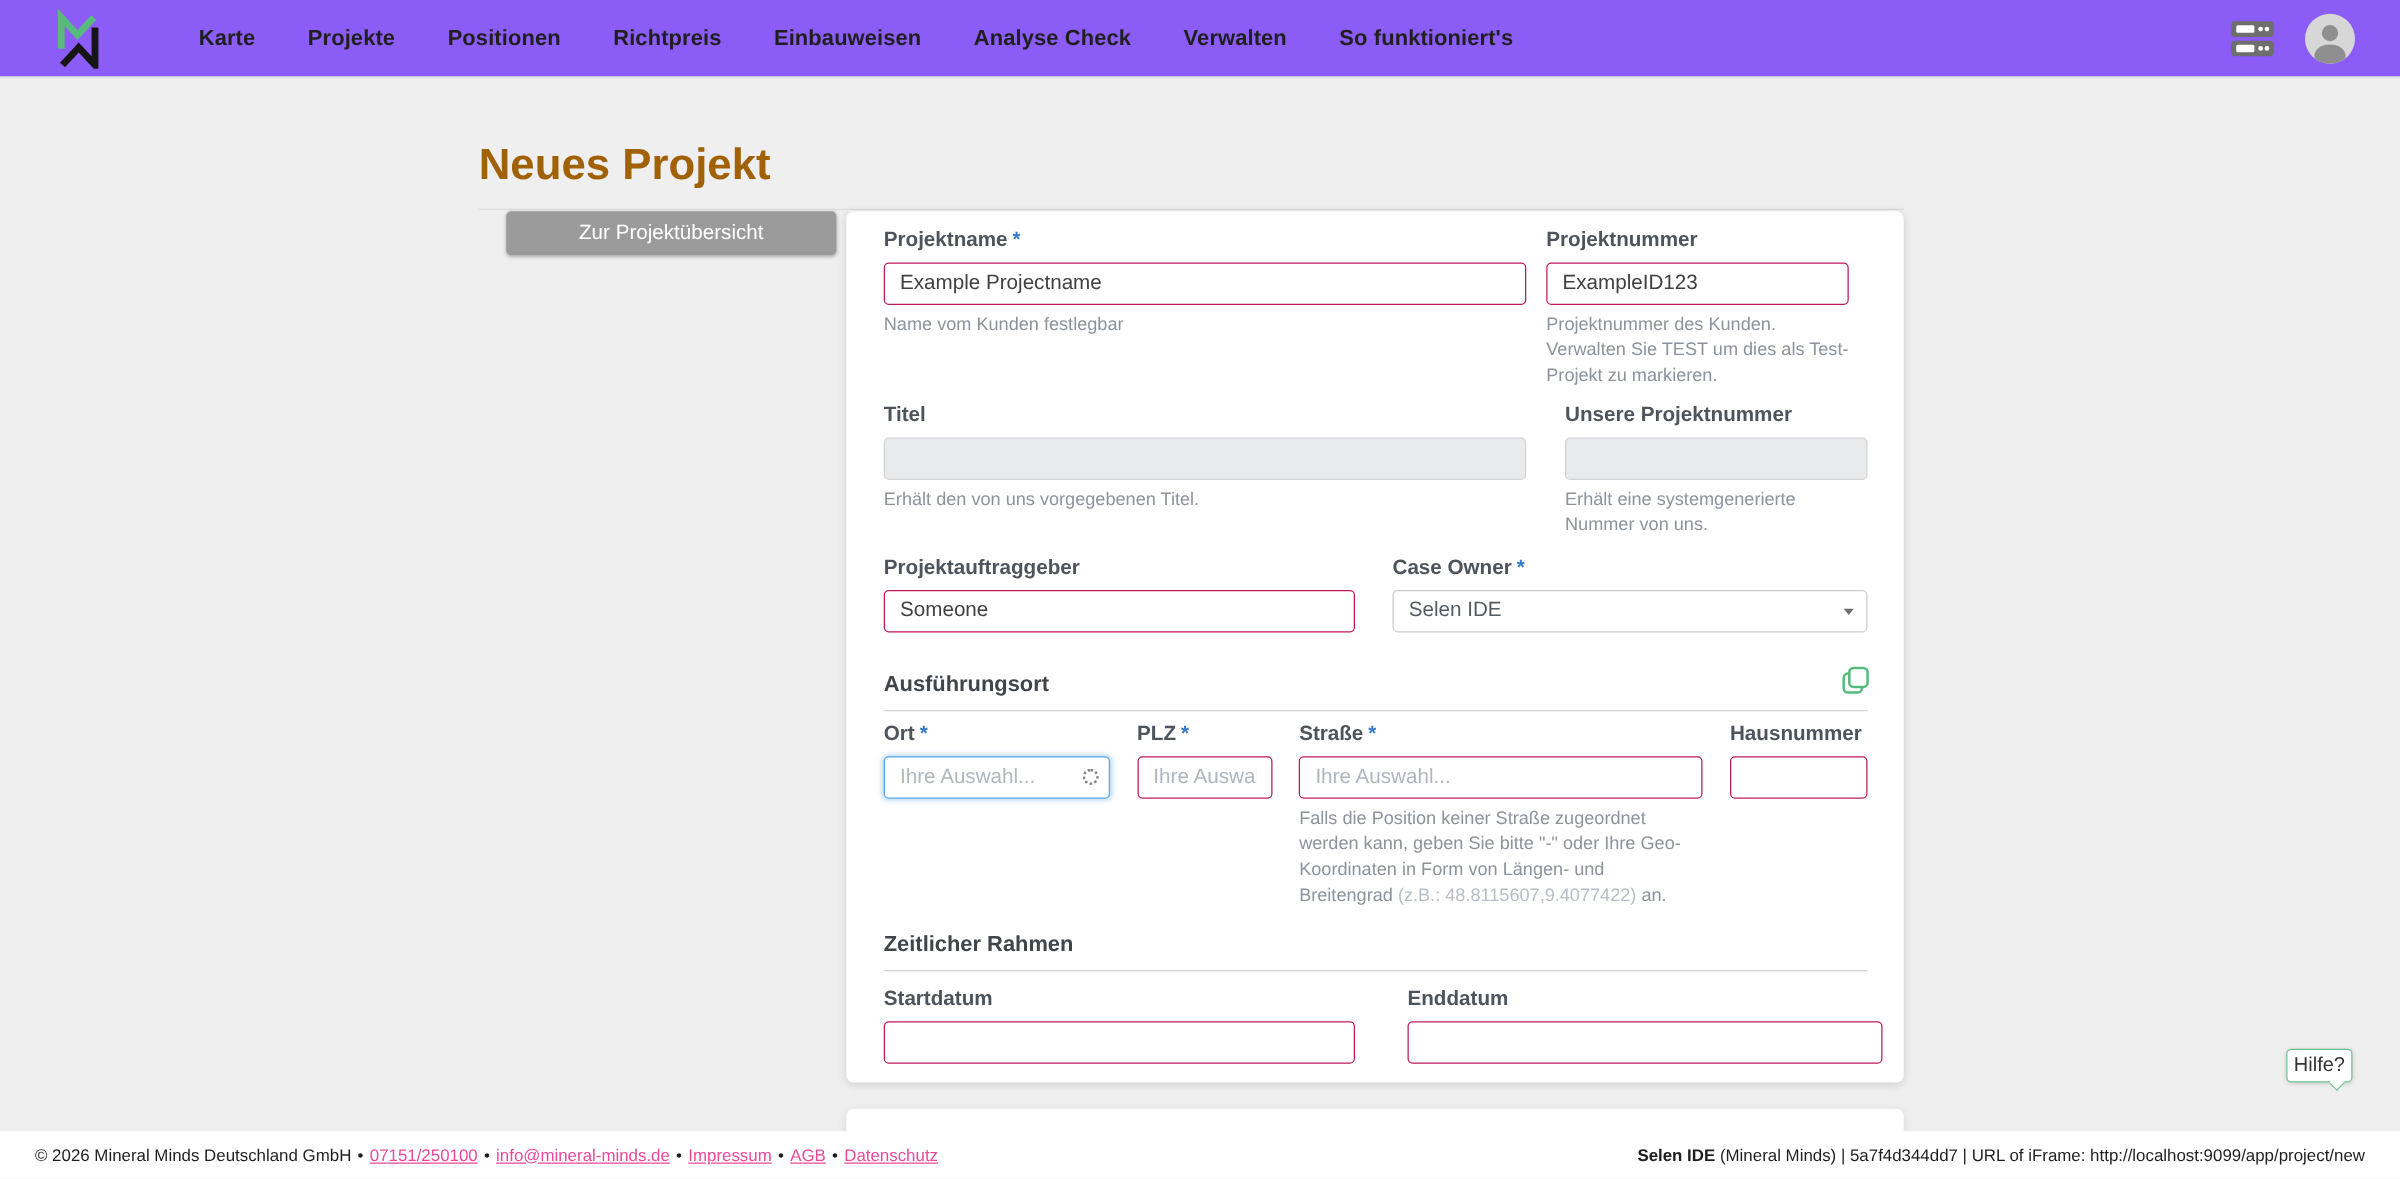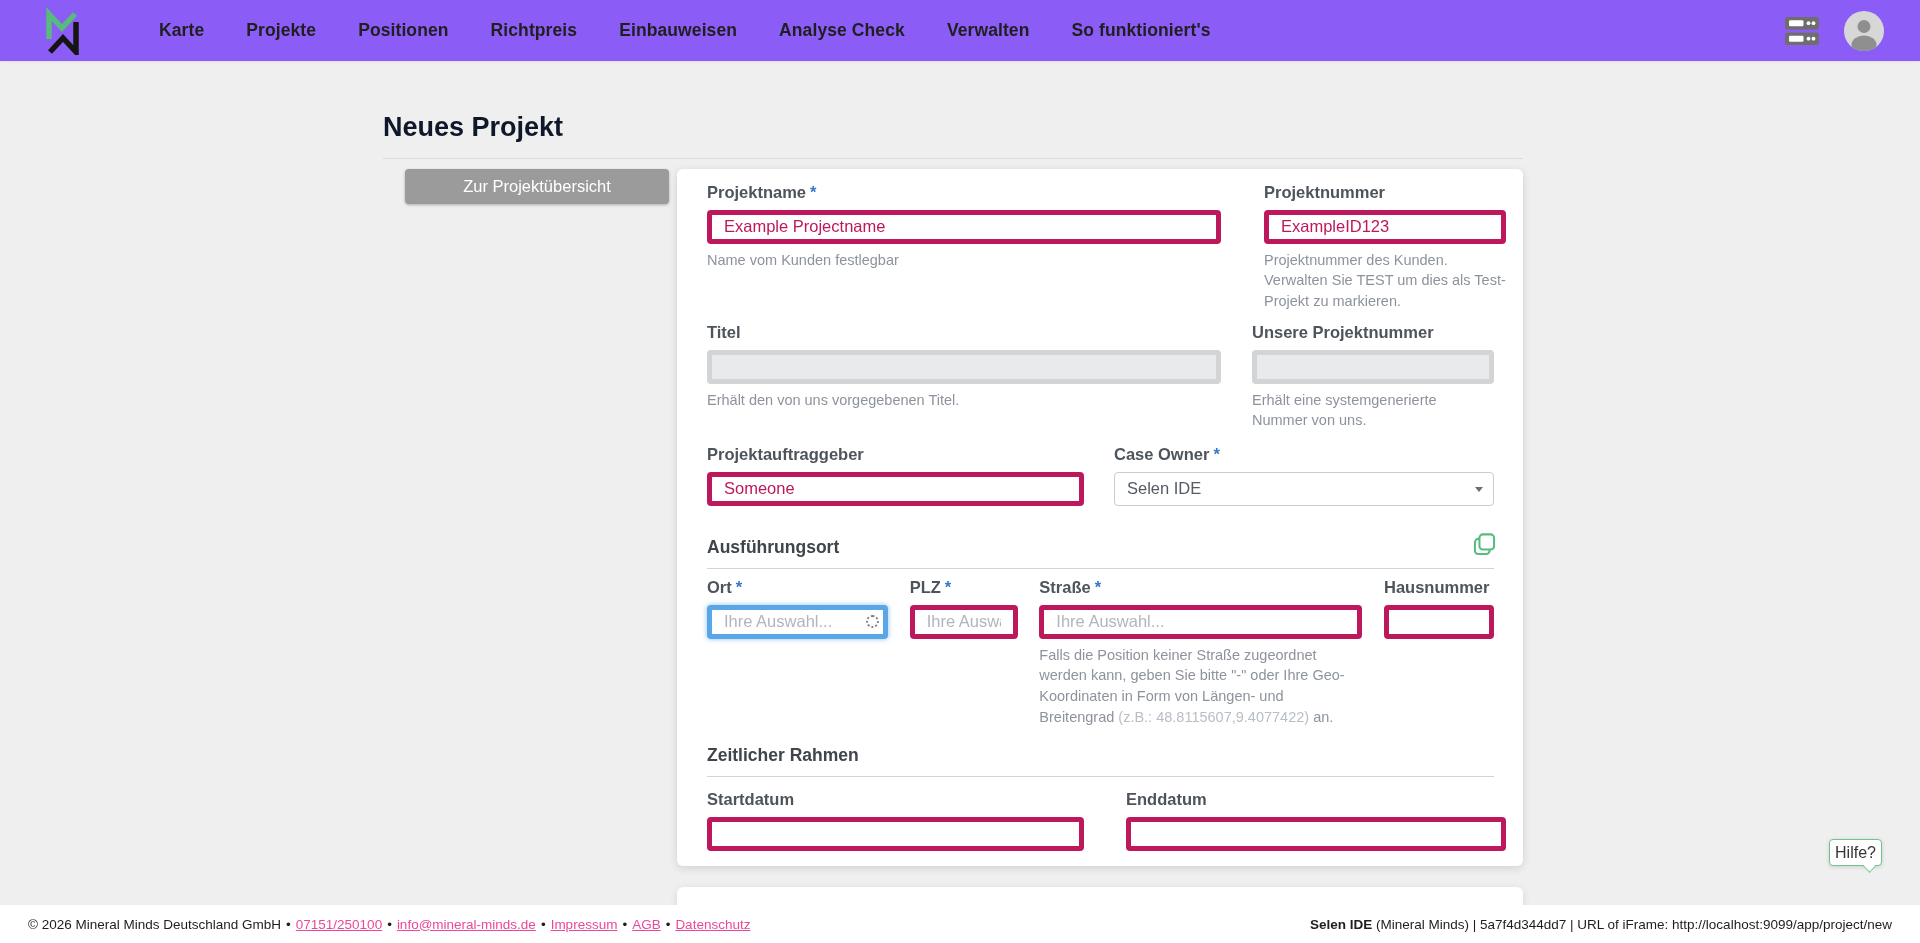--- a/index.html
+++ b/index.html
@@ -25,50 +25,50 @@
   }
   .topbar-right { margin-left:auto; display:flex; align-items:center; gap:22px; }
   .srv-icon { width:40px; height:36px; cursor:pointer; }
   .avatar { width:40px; height:40px; border-radius:50%; background:#d7d7d8; overflow:hidden; cursor:pointer; }
 
   
   .page-title-wrap {
     position:absolute; left:383px; top:112px; width:1140px;
     border-bottom:1px solid #dcdcdc; padding-bottom:15px;
   }
-  .page-title { font-size:27px; font-weight:700; color:#0f172a; }
+  .page-title { font-size:35px; font-weight:700; color:#a16207; }
   .back-btn {
     position:absolute; left:405px; top:169px; width:264px; height:35px;
     background:#9b9b9b; color:#fff; border:none; border-radius:4px;
     font-size:16.5px; font-family:inherit; cursor:pointer;
     box-shadow:0 1px 3px rgba(0,0,0,.28);
   }
 
   
   .card {
     position:absolute; left:677px; top:169px; width:846px; height:697px;
     background:#fff; border-radius:6px; box-shadow:0 2px 8px rgba(0,0,0,.13);
   }
   .row { position:absolute; left:30px; width:787px; }
-  .row-1 { top:14px;  display:grid; grid-template-columns:514px 242px; column-gap:43px; }
+  .row-1 { top:14px;  display:grid; grid-template-columns:514px 242px; column-gap:16px; }
   .row-2 { top:154px; display:grid; grid-template-columns:514px 242px; column-gap:31px; }
   .row-3 { top:276px; display:grid; grid-template-columns:377px 380px; column-gap:30px; }
   .sec-1 { top:368px; }
   .row-4 { top:409px; display:flex; justify-content:space-between; }
   .sec-2 { top:576px; }
   .row-5 { top:621px; display:grid; grid-template-columns:377px 380px; column-gap:42px; }
 
   .flabel {
     display:block; font-size:16.5px; font-weight:700; color:#4e545c;
     margin-bottom:7px; line-height:1.2;
   }
   .req { color:#3579c8; margin-left:4px; font-weight:700; }
   .tinput {
-    width:100%; height:34px; border:5px solid #be185d; border-radius:4px;
-    padding:0 12px; font-size:16.5px; color:#be185d; background:#fff;
+    width:100%; height:34px; border:1px solid #be185d; border-radius:4px;
+    padding:0 12px; font-size:16.5px; color:#404040; background:#fff;
     font-family:inherit; outline:none;
   }
   .tinput::placeholder { color:#b0b6be; }
   .tinput.disabled { background:#e9eaeb; border-color:#d2d4d6; }
   .helper { font-size:14.5px; color:#8d939c; margin-top:6px; line-height:1.42; }
   .helper .lighter { color:#b8bec6; }
 
   .section-head { position:relative; border-bottom:1px solid #d3d3d3; padding-bottom:10px; }
   .section-title { font-size:17.5px; font-weight:700; color:#40454c; }
   .copy-icon { position:absolute; right:-4px; top:-6px; width:27px; height:27px; cursor:pointer; }

